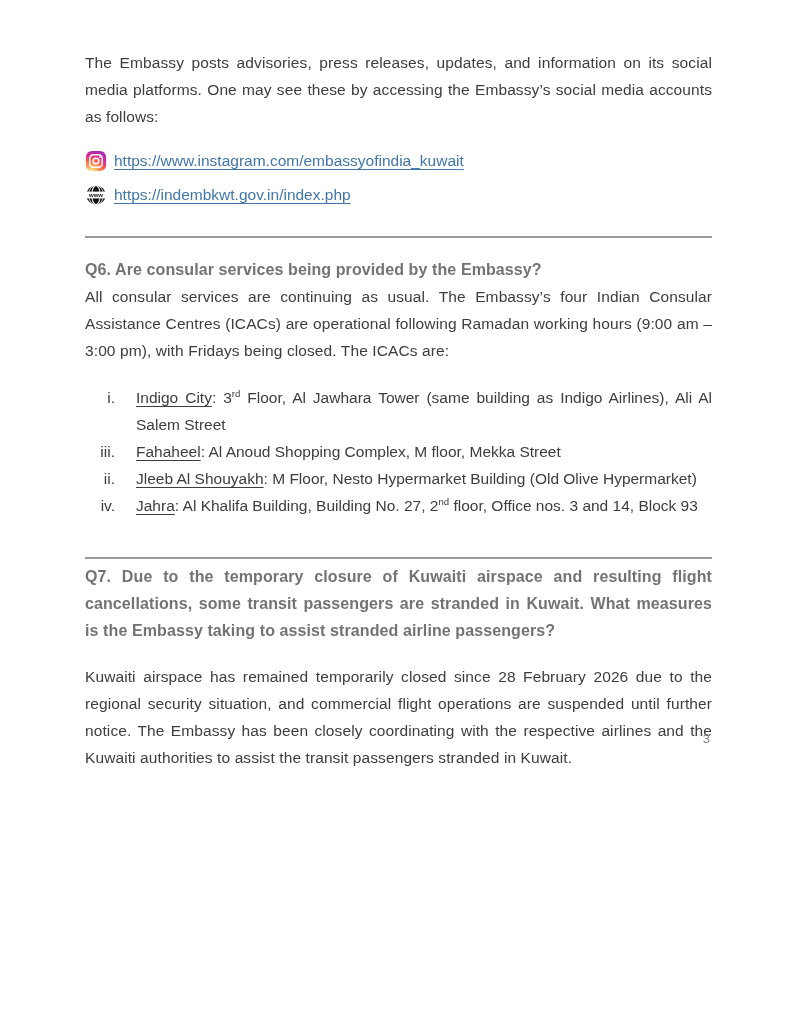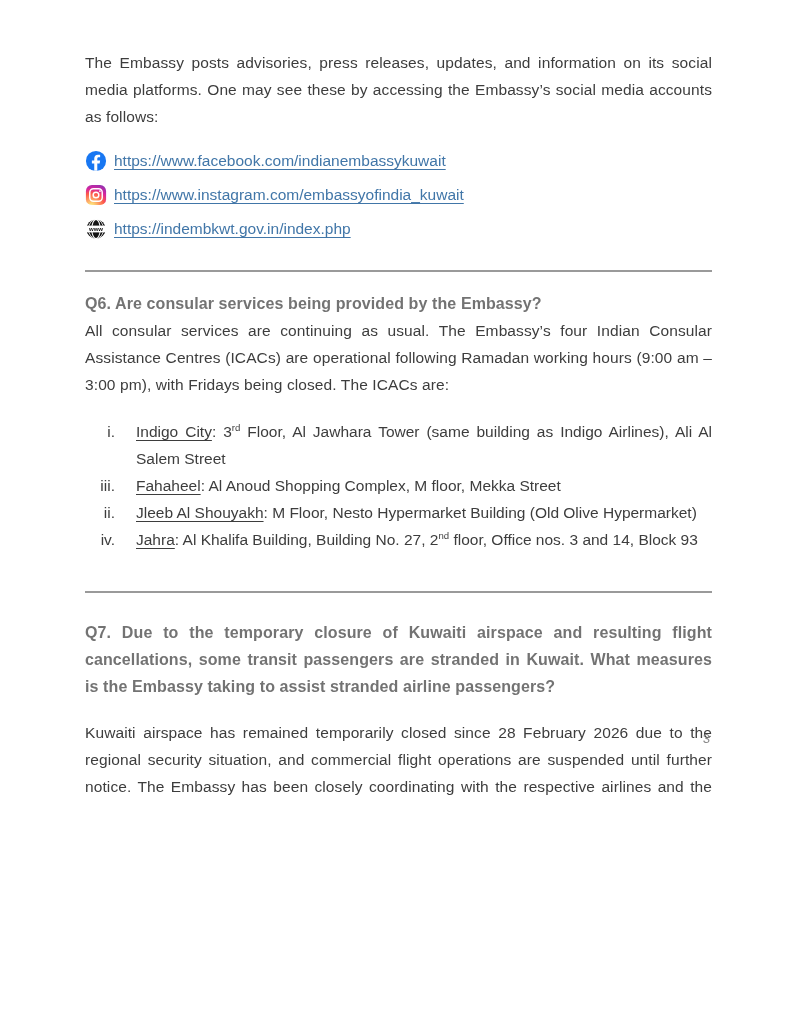--- a/index.html
+++ b/index.html
@@ -82,49 +82,40 @@
     text-underline-offset: 3px;
     text-decoration-thickness: 1px;
   }
   .icac-text sup {
     font-size: 62%;
     vertical-align: super;
     line-height: 0;
     margin-top: 45px;
   }
 
-  .q7-heading { margin-top: 26px; }
+  .q7-heading { margin-top: 4px; }
   .q7-paragraph { margin-top: 19px; }
 
   .page-number {
     position: absolute;
     right: 82px;
     bottom: 54px;
     font-size: 13px;
     color: #8a8a8a;
   }
 </style>
 </head>
 <body>
 
 <div class="page">
   <div class="content">
 
     <p class="body-text">The Embassy posts advisories, press releases, updates, and information on its social media platforms. One may see these by accessing the Embassy’s social media accounts as follows:</p>
 
     <div class="social-links" id="social-links">
-        <div class="social-row">
-          <span class="social-icon">
-            <svg viewBox="0 0 24 24" width="22" height="22">
-              <circle cx="12" cy="12" r="11" fill="#1877f2"></circle>
-              <path d="M13.4 22.6v-8h2.6l.5-3.1h-3.1V9.6c0-.9.3-1.6 1.7-1.6h1.4V5.2c-.3 0-1.3-.1-2.4-.1-2.5 0-4 1.5-4 4.1v2.3H7.5v3.1h2.6v8z" fill="#fff"></path>
-            </svg>
-          </span>
-          <a class="social-link" href="#">https://www.facebook.com/indianembassykuwait</a>
-        </div>
         <div class="social-row">
           <span class="social-icon">
             <svg viewBox="0 0 24 24" width="22" height="22">
               <defs>
                 <radialGradient id="igGrad" cx="28%" cy="105%" r="140%">
                   <stop offset="0%" stop-color="#fdf497"></stop>
                   <stop offset="10%" stop-color="#fdd576"></stop>
                   <stop offset="45%" stop-color="#fd5949"></stop>
                   <stop offset="62%" stop-color="#d6249f"></stop>
                   <stop offset="92%" stop-color="#7038b8"></stop>

